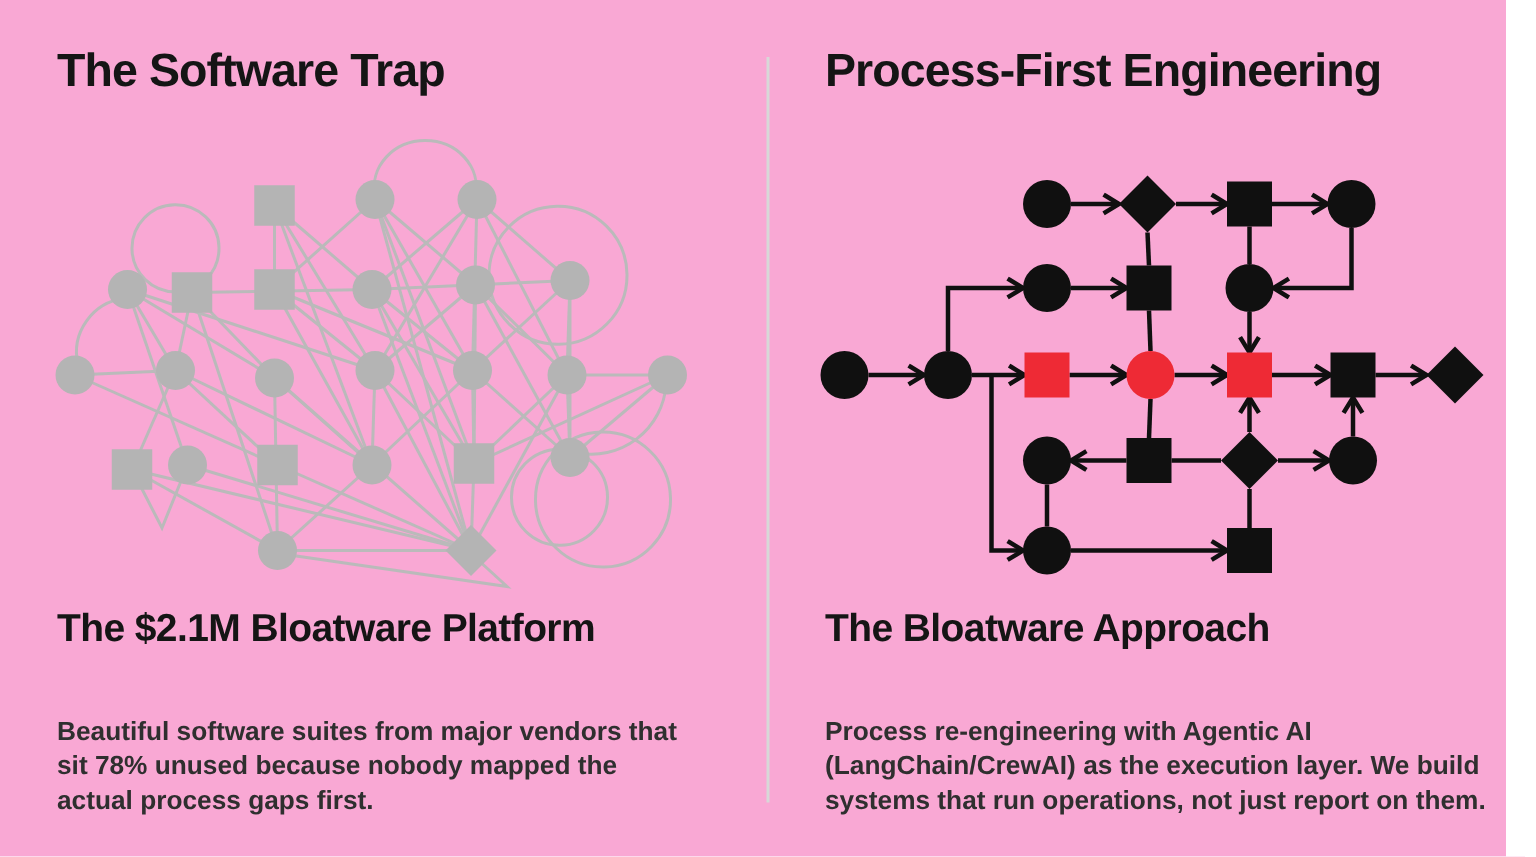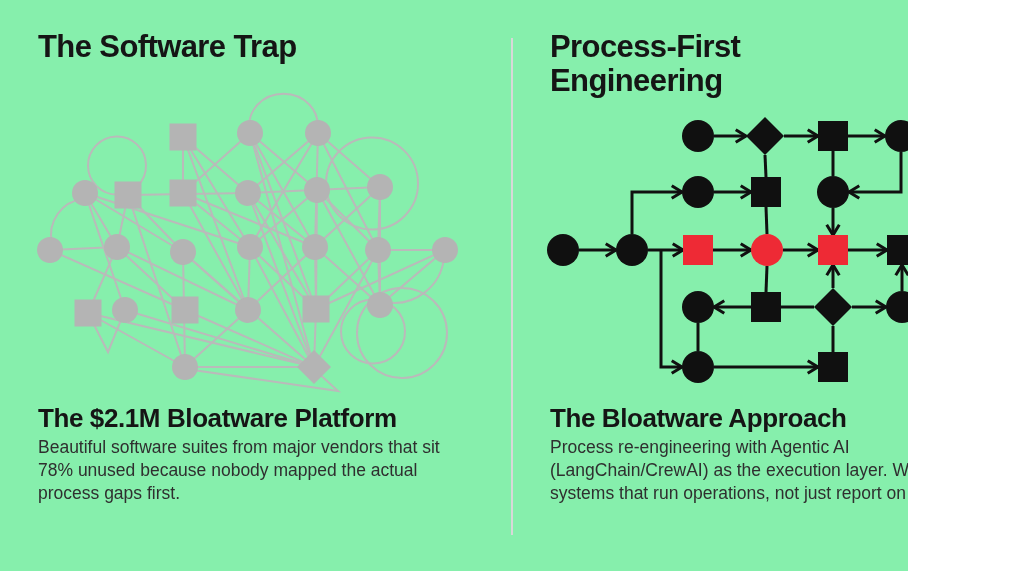--- a/index.html
+++ b/index.html
@@ -1,32 +1,32 @@
 <!DOCTYPE html>
 <html><head>
 <meta charset="utf-8">
 <style>
   html,body{margin:0;padding:0;background:#ffffff;}
   .page{
-    position:relative;width:908px;height:571px;overflow:hidden;
-    background:#86efac;font-family:"Liberation Sans","DejaVu Sans",sans-serif;
+    position:relative;width:1004px;height:571px;overflow:hidden;
+    background:#f9a8d4;font-family:"Liberation Sans","DejaVu Sans",sans-serif;
   }
   #diagram-canvas{position:absolute;left:0;top:0;}
   .divider{position:absolute;left:511px;top:38px;width:2px;height:497px;background:#d8d8d8;}
   .title{
     position:absolute;top:30px;margin:0;
     font-size:31px;font-weight:700;letter-spacing:-0.6px;line-height:1.1;color:#151515;
   }
   .subtitle{
     position:absolute;top:404px;margin:0;
     font-size:26px;font-weight:700;letter-spacing:-0.4px;line-height:1.1;color:#151515;
   }
   .bodytext{
-    position:absolute;top:436px;margin:0;
-    font-size:17.5px;line-height:23px;color:#2f2f2f;
+    position:absolute;top:476px;margin:0;
+    font-size:17.5px;line-height:23px;color:#2f2f2f;font-weight:bold;
   }
   .panel-left .title,.panel-left .subtitle,.panel-left .bodytext{left:38px;}
   .panel-right .title,.panel-right .subtitle,.panel-right .bodytext{left:550px;}
   .panel-left .bodytext{width:428px;}
   .panel-right .bodytext{width:450px;}
 </style>
 </head>
 <body>
 
 <div class="page">

